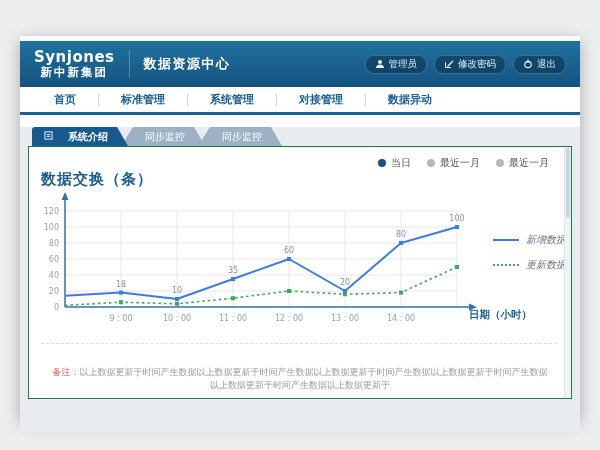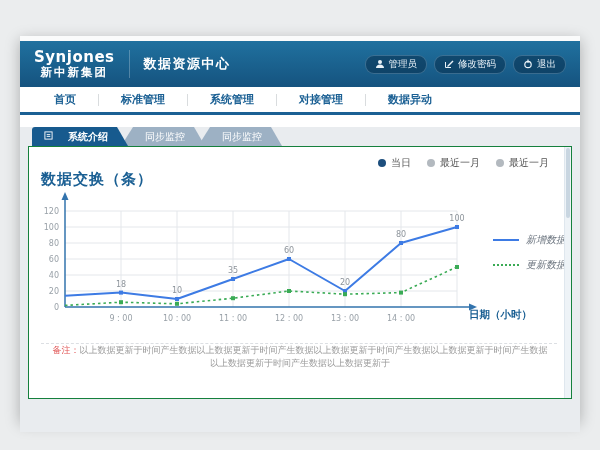--- a/index.html
+++ b/index.html
@@ -57,21 +57,21 @@
   .xlabel { position:absolute; left:440px; top:161px; font-size:10.5px; font-weight:bold; color:#1a5f93; }
 
   .legend { position:absolute; left:464px; top:86px; display:flex; flex-direction:column; gap:11px;
             font-size:10px; color:#6d7680; }
   .legend-item { display:flex; align-items:center; gap:7px; cursor:pointer;font-style:italic; }
   .swatch { width:26px; height:0; }
   .swatch.solid { border-top:2px solid #3d7be4; }
   .swatch.dotted { border-top:2px dotted #3aab55; }
 
   .divider-dashed { position:absolute; top:196px; left:12px; right:14px; border-top:1px dashed #dcdfe3; }
-  .footnote { position:absolute; top:197px; left:20px; right:20px; text-align:center;
+  .footnote { position:absolute; top:219px; left:20px; right:20px; text-align:center;
               font-size:9px; color:#9b9b9b; line-height:1.4; }
   .footnote .red { color:#e05252; }
 
   .panel-scrollbar { position:absolute; right:0; top:0; bottom:0; width:7px; background:#eef3f7;
                      border-left:1px solid #dfe7ee; }
   .panel-scrollbar .thumb { margin:1px; height:70px; background:#c9d6e1; border-radius:3px; }
 </style>
 </head>
 <body>
 

